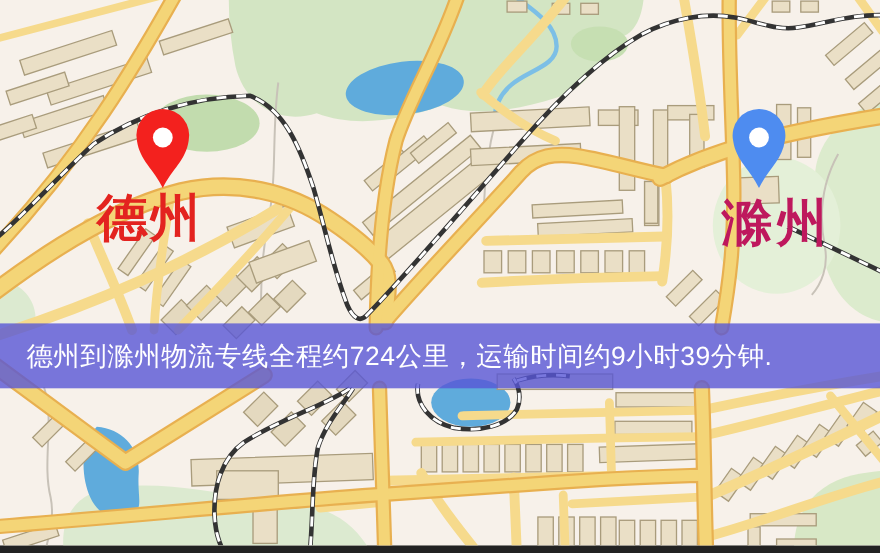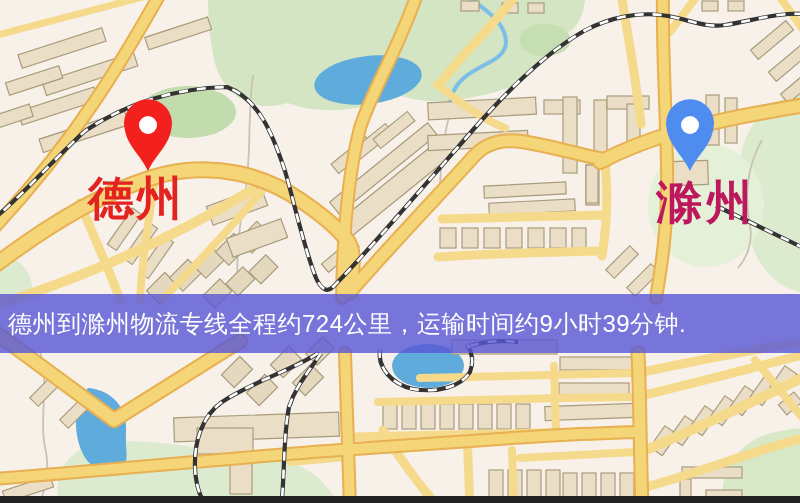--- a/index.html
+++ b/index.html
@@ -5,21 +5,21 @@
   html,body{margin:0;padding:0;background:#222;}
   #stage{position:relative;width:800px;height:496px;overflow:hidden;
          font-family:"Liberation Sans",sans-serif;background:#f7f1ea;}
   #map-svg{position:absolute;left:0;top:0;}
   .city-label{position:absolute;font-family:"Liberation Serif",serif;
       font-size:46px;font-weight:700;line-height:1;white-space:nowrap;}
   #origin-label{left:88px;top:176px;color:#e3231f;letter-spacing:2px;}
   #dest-label{left:636px;top:180px;color:#be185d;letter-spacing:4px;margin-left:20px;}
   #banner{position:absolute;left:0;top:294px;width:800px;height:59px;
       background:rgba(88,86,214,0.80);color:#ffffff;display:flex;align-items:center;
-      font-size:24px;padding-left:8px;box-sizing:border-box;white-space:nowrap;
+      font-size:24px;padding-left:24px;box-sizing:border-box;white-space:nowrap;
       letter-spacing:0.5px;}
 </style>
 </head>
 <body>
 
 <div id="stage">
 
 <svg id="map-svg" width="800" height="503" viewBox="0 0 800 503">
 
   <rect x="0" y="0" width="800" height="503" fill="#f7f1ea"></rect>

